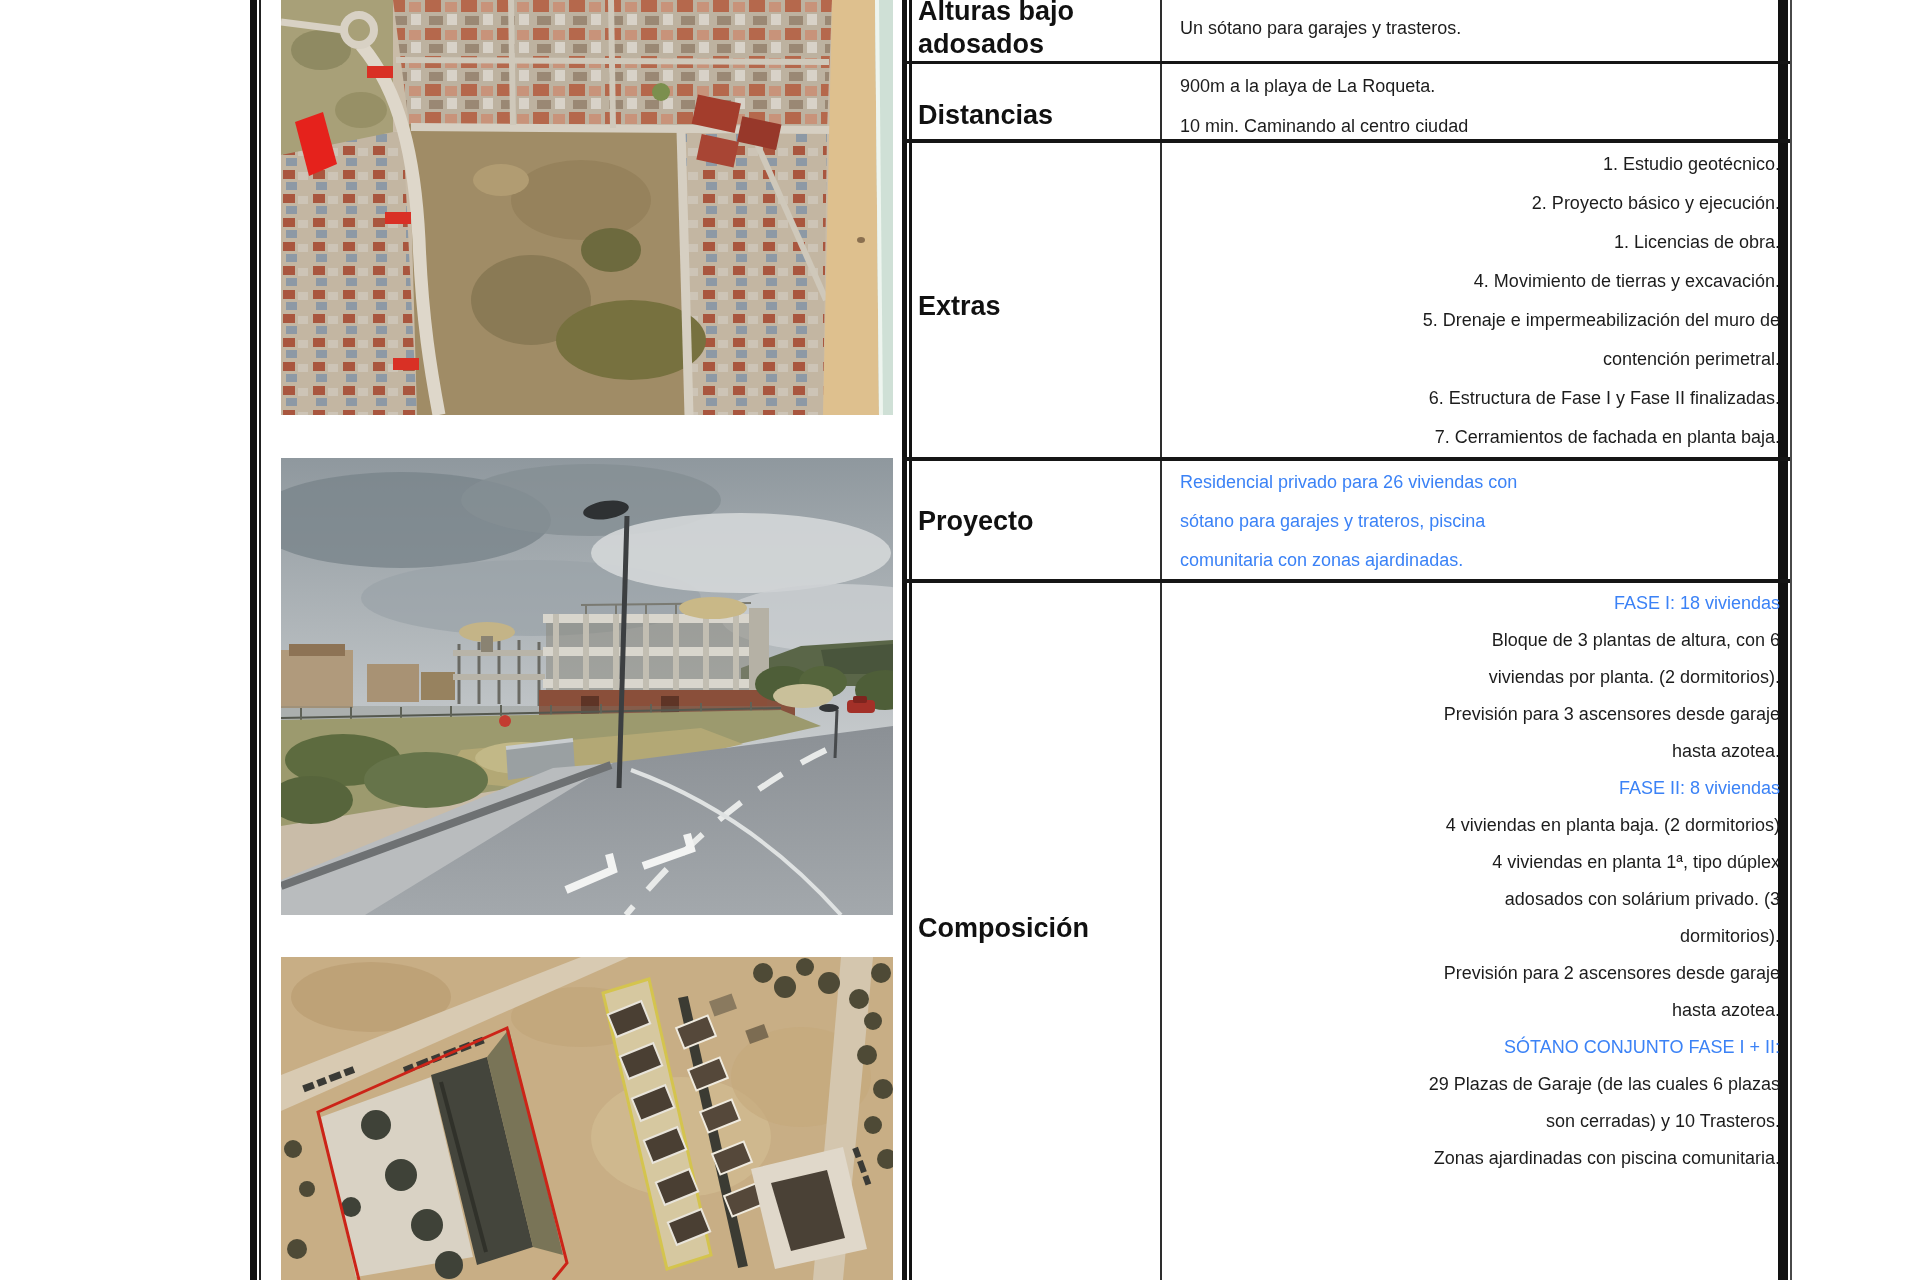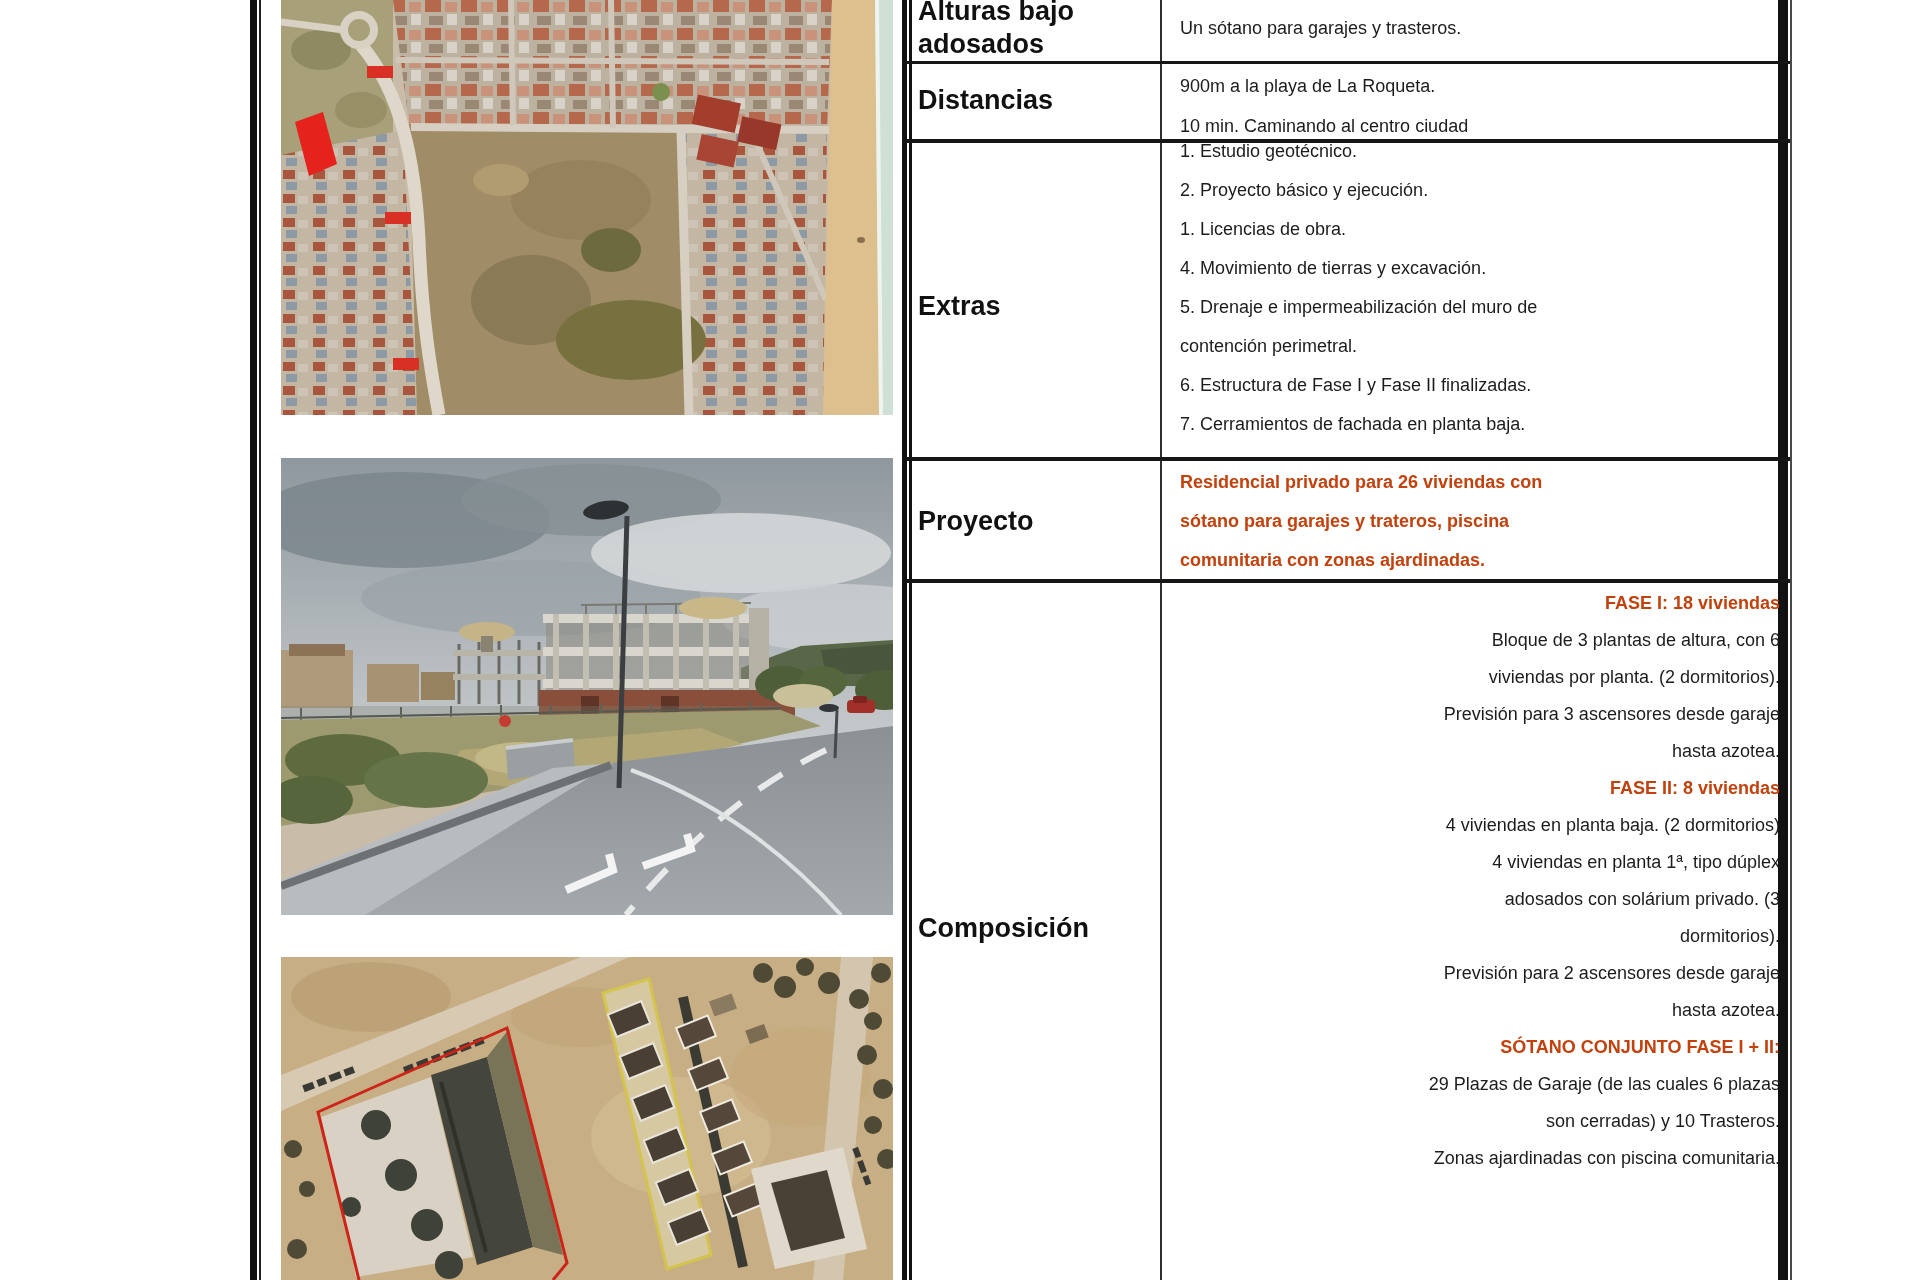--- a/index.html
+++ b/index.html
@@ -23,33 +23,33 @@
   .tb-right-b{left:1790px;top:0;width:2px;height:1280px;background:#4a4a4a;}
   .tb-col{left:1160px;top:0;width:2px;height:1280px;background:#2e2e2e;}
   .hline{left:902px;width:888px;background:#161616;}
   .hl1{top:61px;height:3px;}
   .hl2{top:139px;height:4px;}
   .hl3{top:457px;height:4px;}
   .hl4{top:579px;height:4px;}
   
   .label{left:918px;width:236px;font-weight:bold;font-size:27px;line-height:33px;color:#111;}
   .lab-r0{top:-5px;}
-  .lab-r1{top:84px;}
+  .lab-r1{top:99px;}
   .lab-r2{top:290px;}
   .lab-r3{top:505px;}
   .lab-r4{top:912px;}
   
   .cblock{left:1180px;width:600px;font-size:18px;color:#1c1c1c;}
   .cblock .ln{white-space:nowrap;}
   .cb-r0{top:12px;line-height:33px;}
   .cb-r1{top:66px;line-height:40px;}
-  .cb-r2{top:132px;line-height:39px;}
+  .cb-r2{top:145px;line-height:39px;text-align:right;}
   .cb-r3{top:463px;line-height:39px;}
   .cb-r4{top:585px;line-height:37px;text-align:right;}
-  .bold{font-weight:bold;color:#c2410c;}
+  .bold{font-weight:normal;color:#3b82f6;}
 </style>
 </head>
 <body>
 
 <div id="canvas">
 
   <div class="abs page-border-a"></div>
   <div class="abs page-border-b"></div>
 
   <div class="abs photo photo1">

